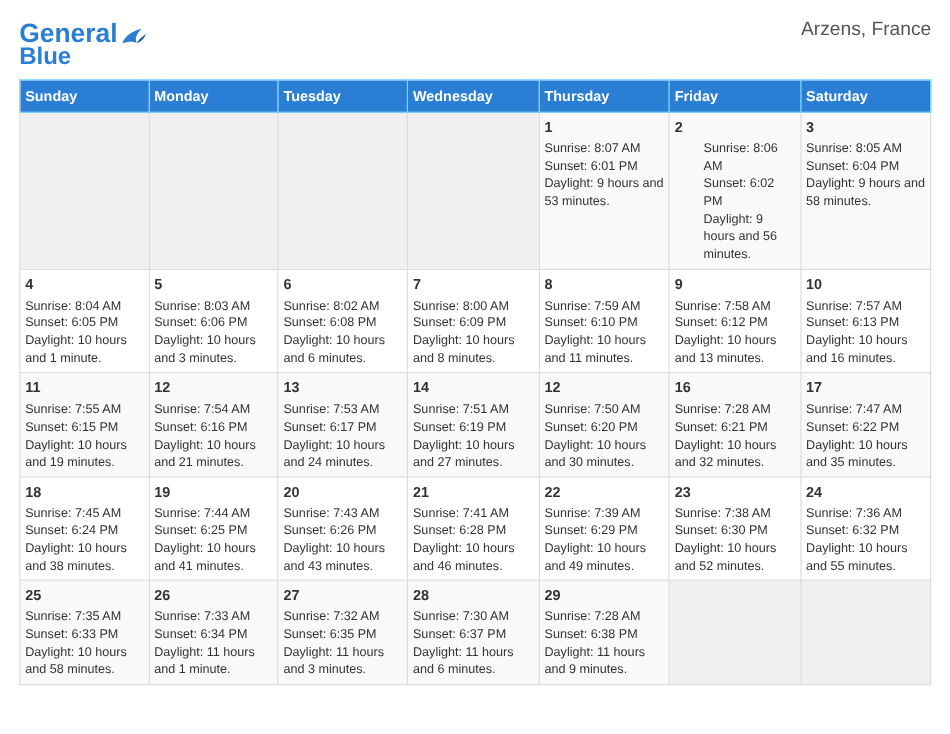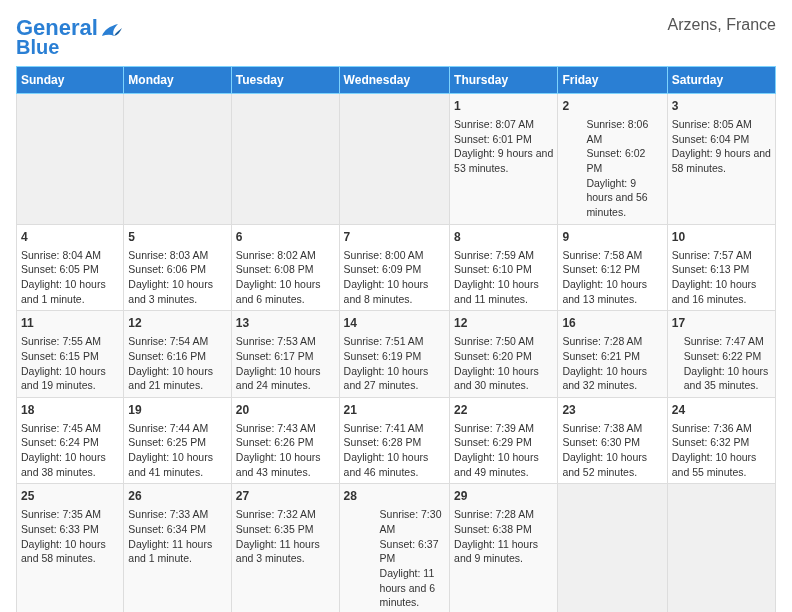--- a/index.html
+++ b/index.html
@@ -221,21 +221,21 @@
 Daylight: 10 hours and 30 minutes.</div>
         </td>
         <td>
           <span class="day-num">16</span>
           <div class="cell-text" style="white-space: pre-line;">Sunrise: 7:28 AM
 Sunset: 6:21 PM
 Daylight: 10 hours and 32 minutes.</div>
         </td>
         <td>
           <span class="day-num">17</span>
-          <div class="cell-text" style="white-space: pre-line; margin-left: 12px;">Sunrise: 7:47 AM
+          <div class="cell-text" style="white-space: pre-line;">Sunrise: 7:47 AM
 Sunset: 6:22 PM
 Daylight: 10 hours and 35 minutes.</div>
         </td>
       </tr>
       <tr>
         <td>
           <span class="day-num">18</span>
           <div class="cell-text" style="white-space: pre-line;">Sunrise: 7:45 AM
 Sunset: 6:24 PM
 Daylight: 10 hours and 38 minutes.</div>
@@ -291,21 +291,21 @@
 Daylight: 11 hours and 1 minute.</div>
         </td>
         <td>
           <span class="day-num">27</span>
           <div class="cell-text" style="white-space: pre-line;">Sunrise: 7:32 AM
 Sunset: 6:35 PM
 Daylight: 11 hours and 3 minutes.</div>
         </td>
         <td>
           <span class="day-num">28</span>
-          <div class="cell-text" style="white-space: pre-line; margin-left: 36px;">Sunrise: 7:30 AM
+          <div class="cell-text" style="white-space: pre-line;">Sunrise: 7:30 AM
 Sunset: 6:37 PM
 Daylight: 11 hours and 6 minutes.</div>
         </td>
         <td>
           <span class="day-num">29</span>
           <div class="cell-text" style="white-space: pre-line;">Sunrise: 7:28 AM
 Sunset: 6:38 PM
 Daylight: 11 hours and 9 minutes.</div>
         </td>
         <td class="empty-cell"></td>

